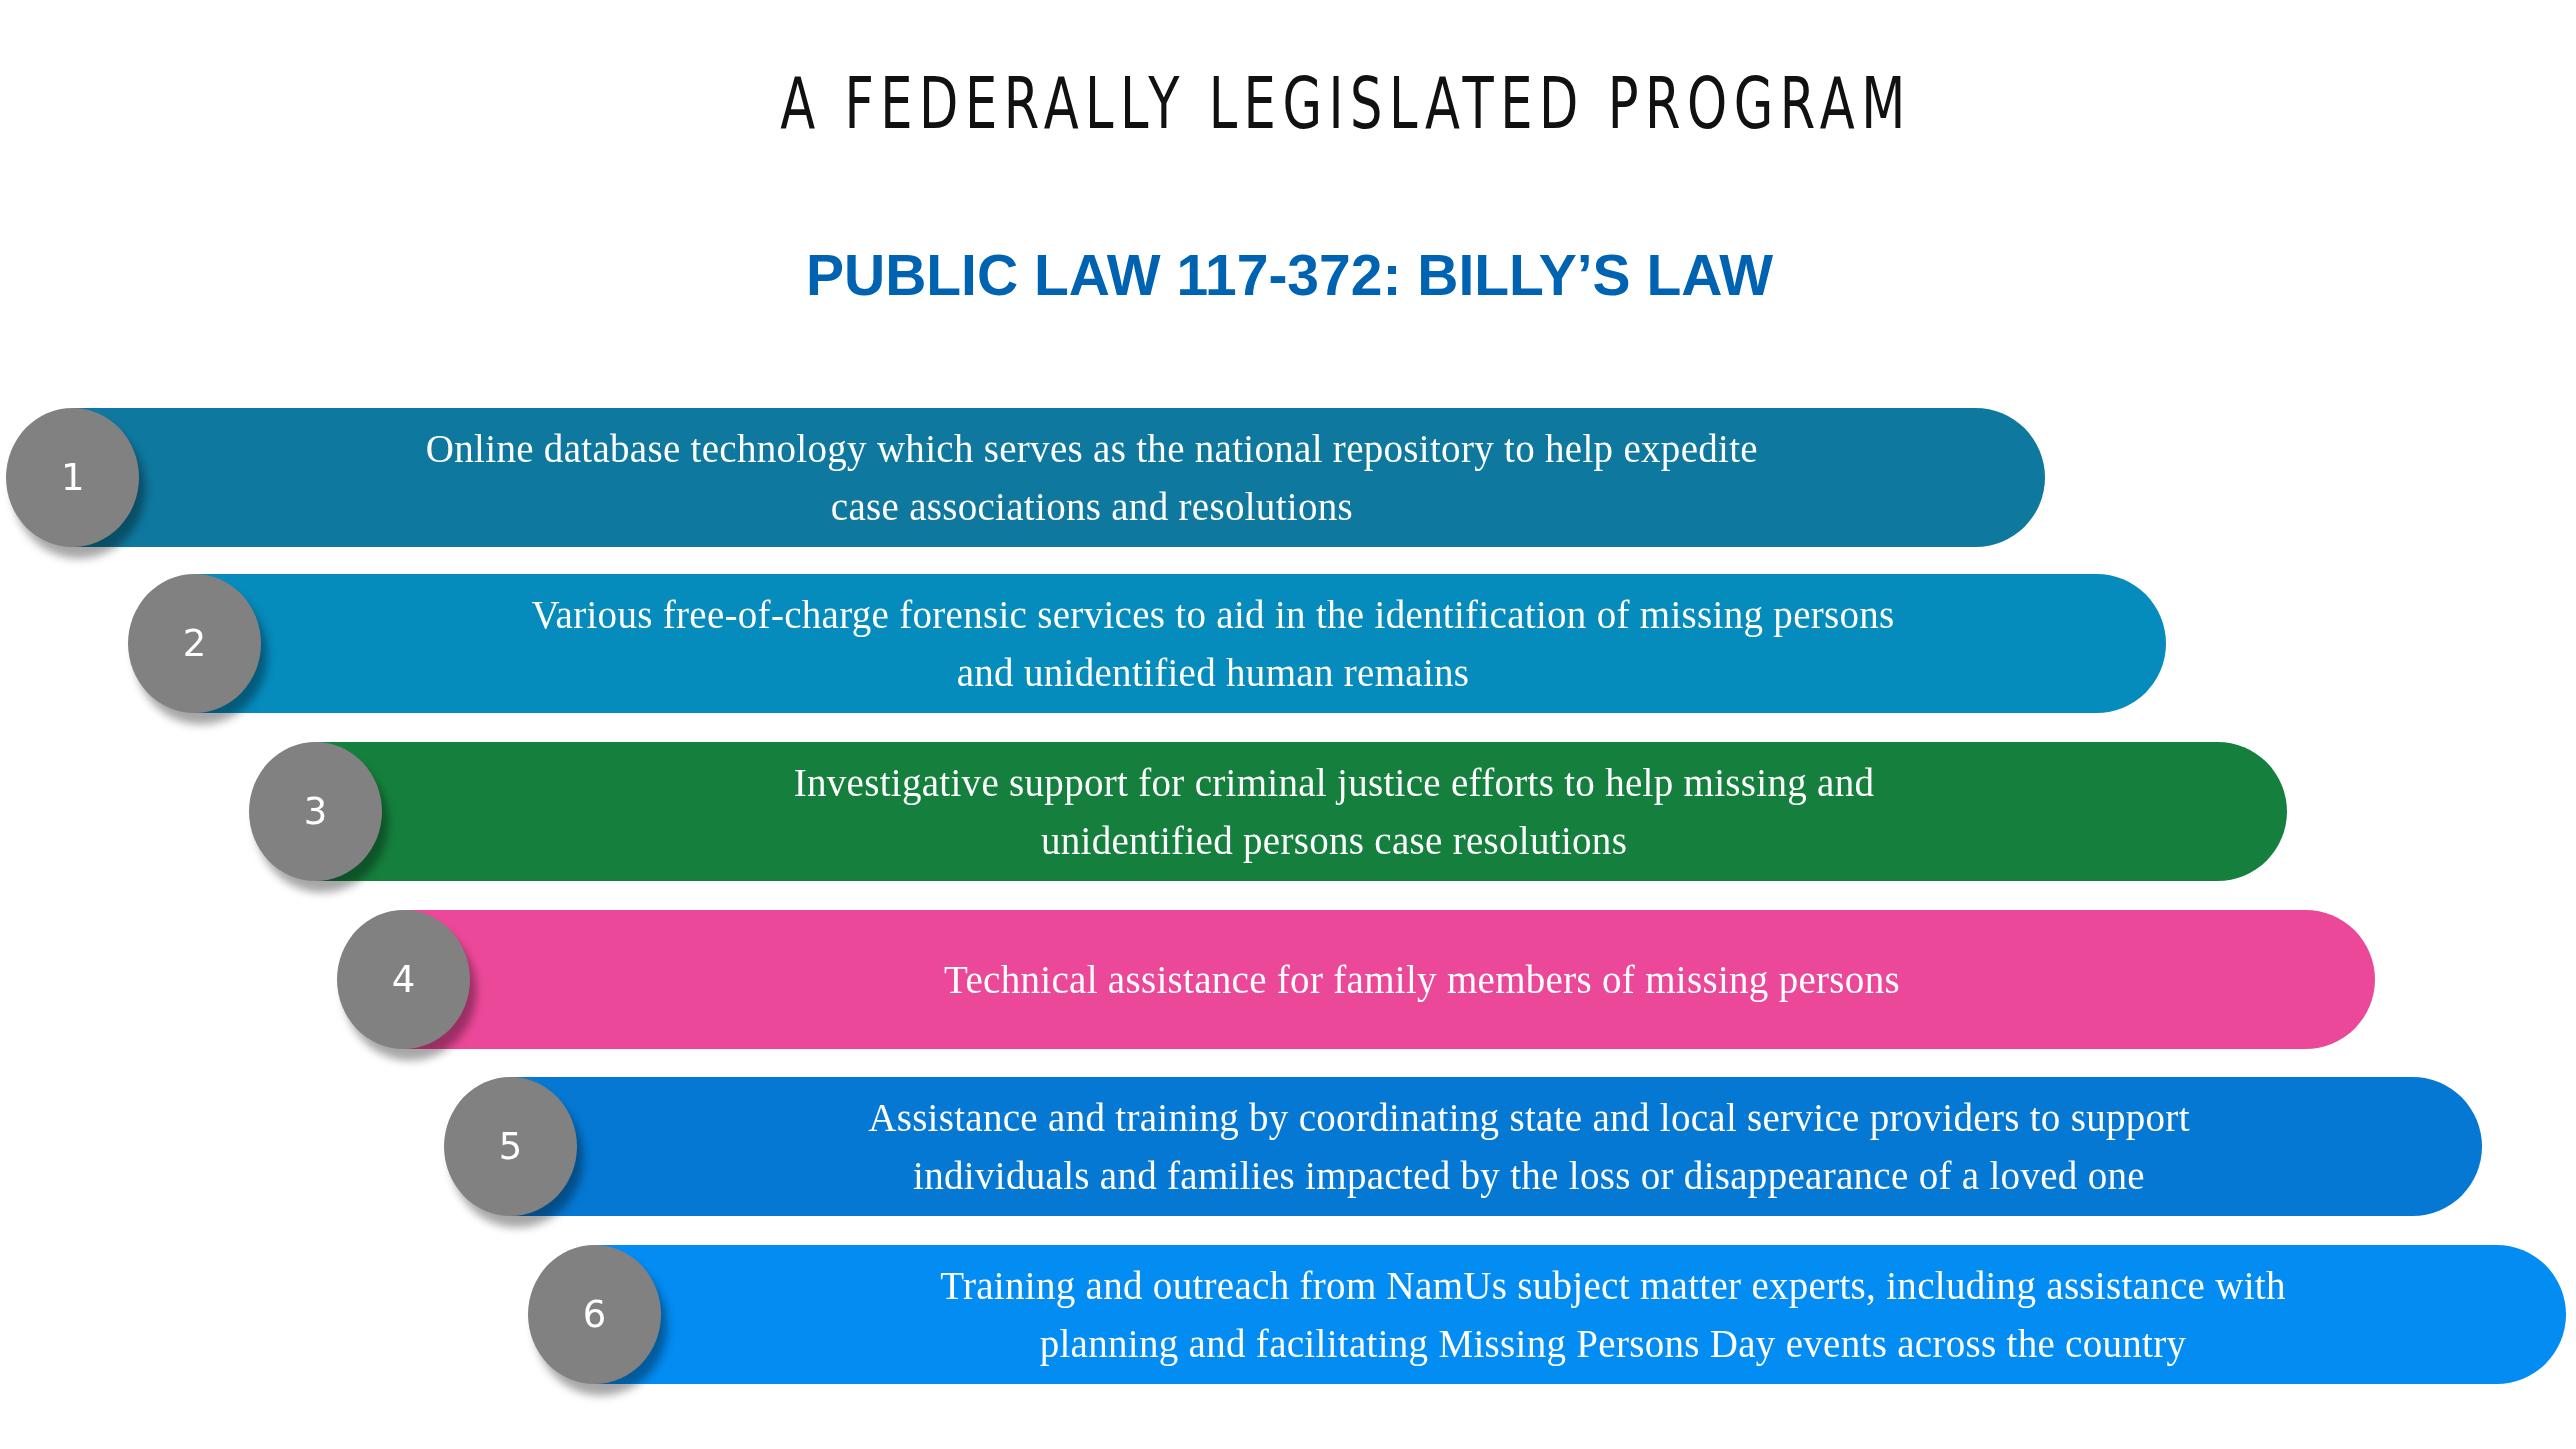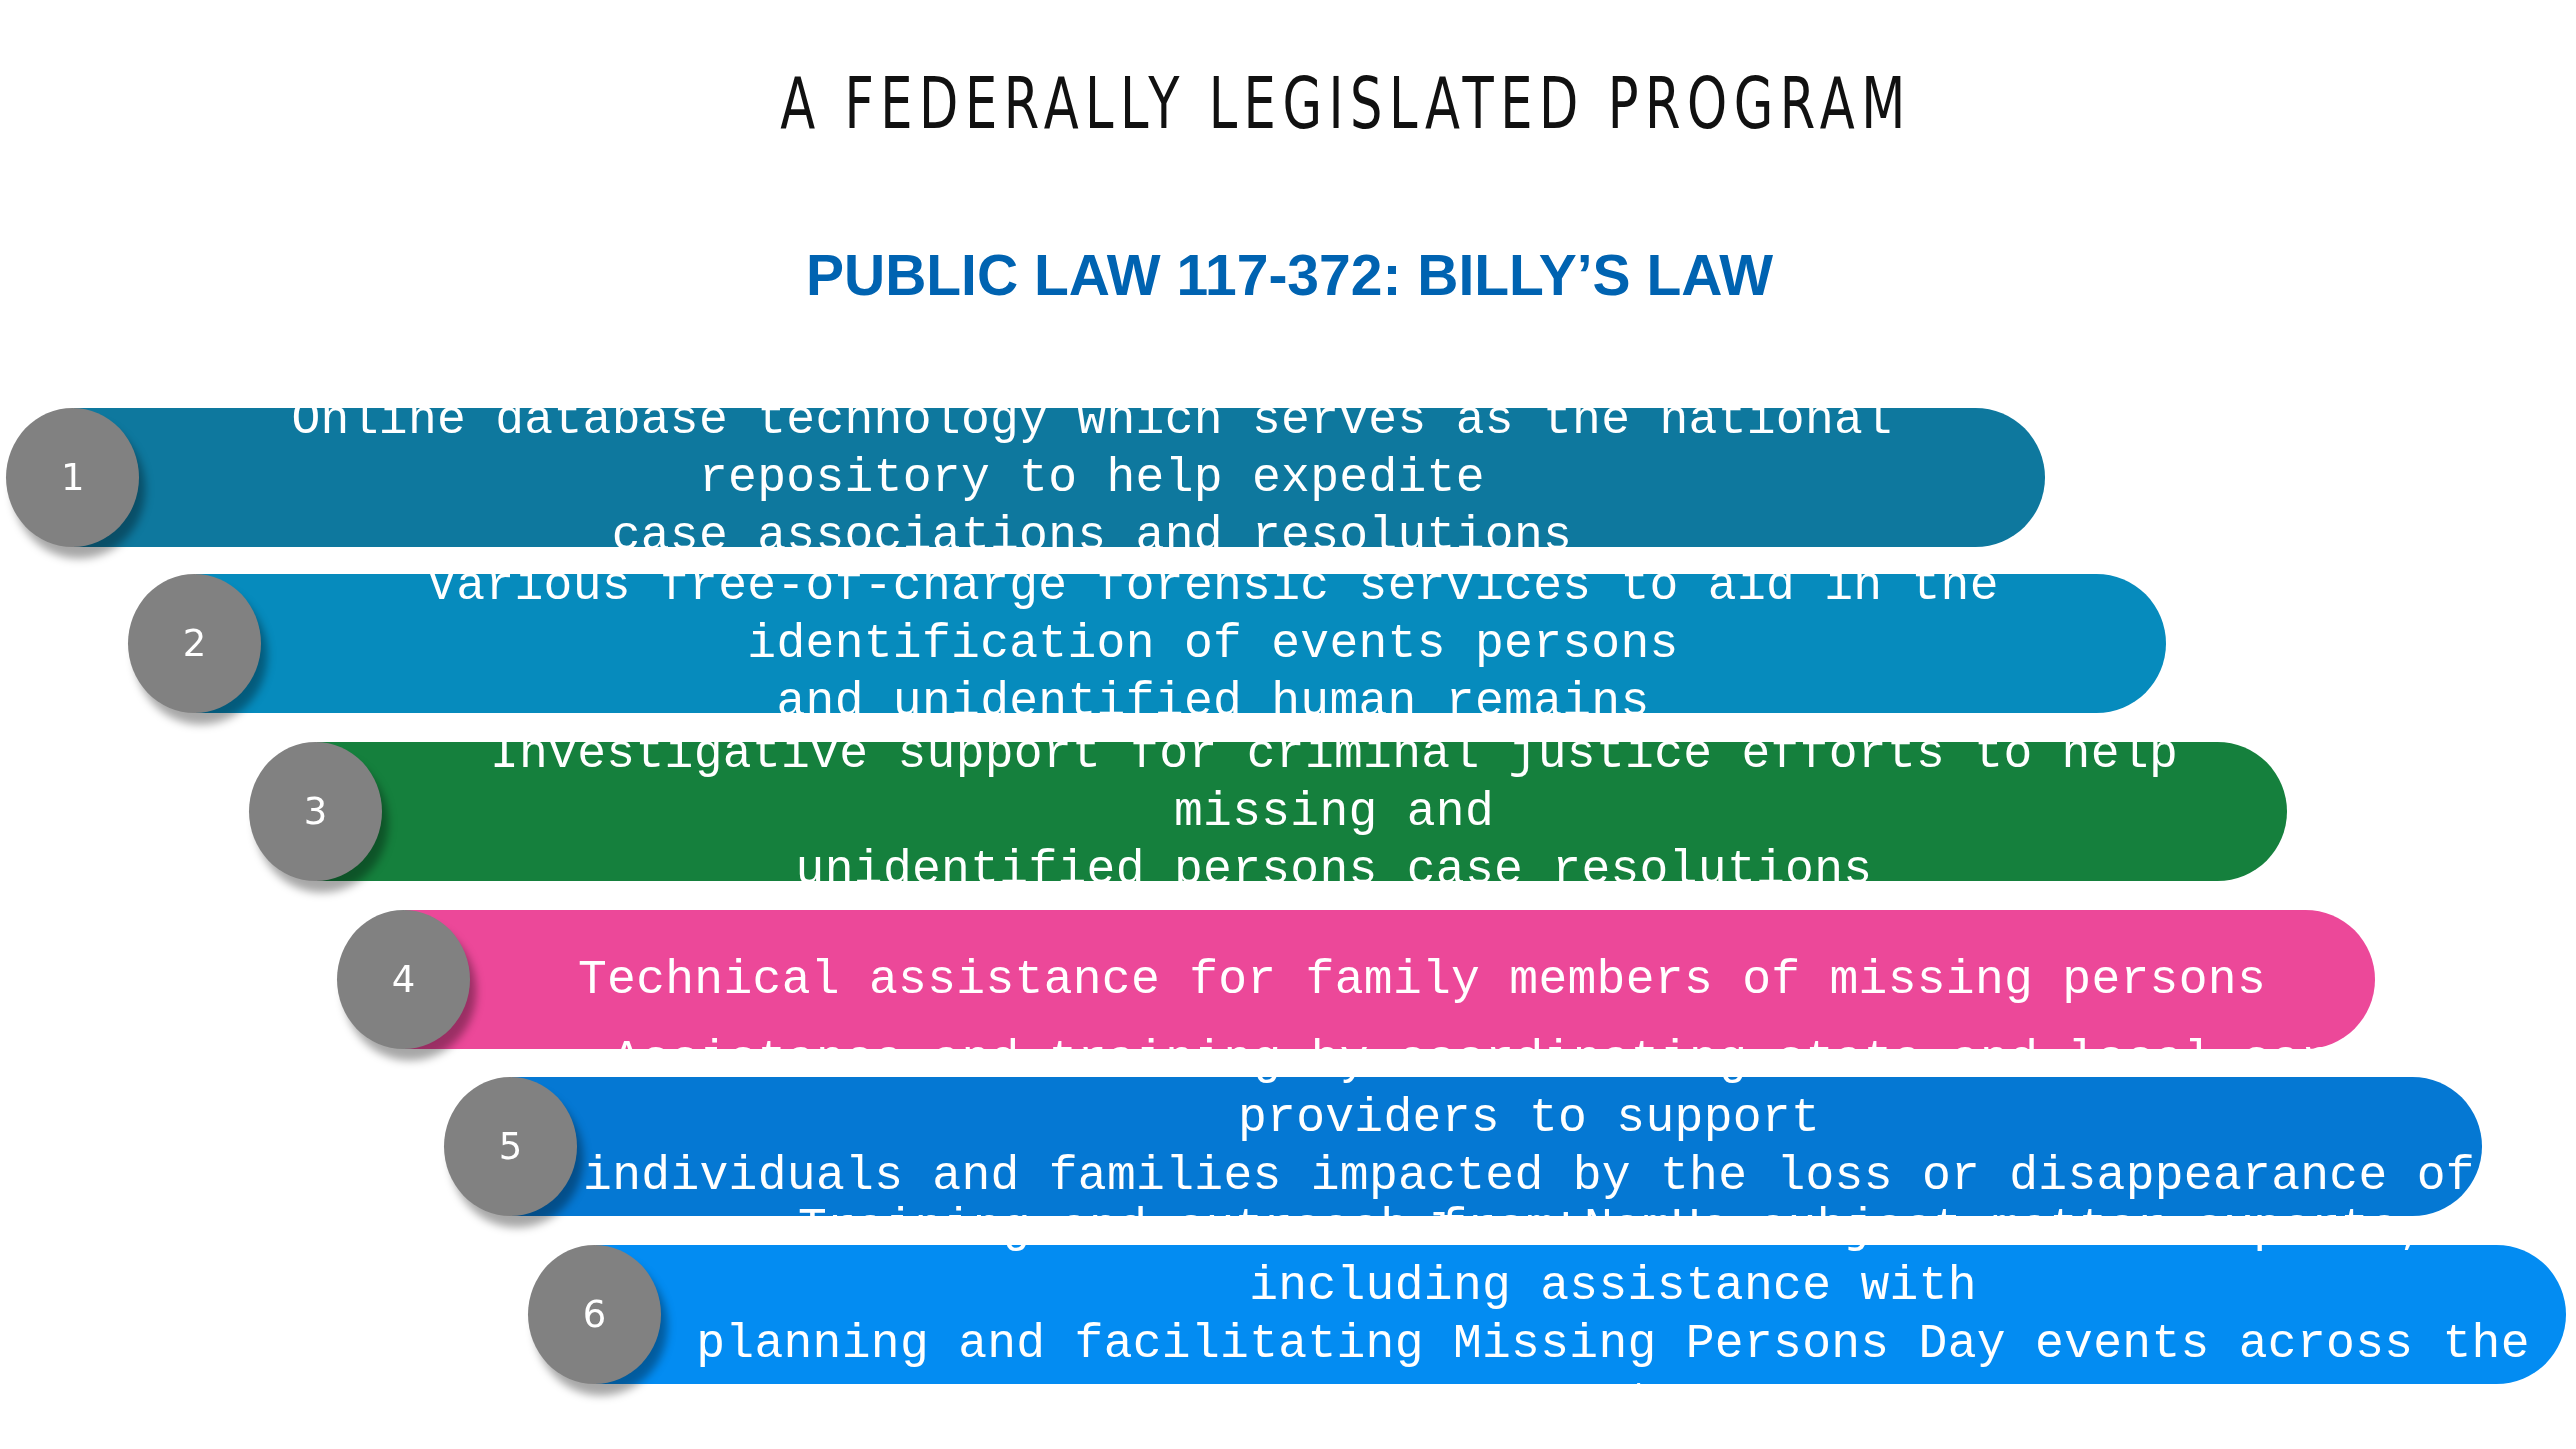--- a/index.html
+++ b/index.html
@@ -7,21 +7,21 @@
          font-family:"Liberation Sans", "DejaVu Sans", sans-serif; }
   .title { position:absolute; left:0; width:2692px; top:62px; text-align:center;
            font-family:"DejaVu Sans", sans-serif; font-size:71px; letter-spacing:9px;
            color:#111111; transform:scaleX(0.72); transform-origin:1346px 0; white-space:nowrap; }
   .subtitle { position:absolute; left:0; width:2579px; top:242px; text-align:center;
               font-family:"Liberation Sans", sans-serif; font-weight:bold; font-size:57px;
               color:#0063B1; white-space:nowrap; }
   .row { position:absolute; height:139px; }
   .bar { position:absolute; top:0; height:139px; border-radius:0 70px 70px 0; display:flex;
          align-items:center; justify-content:center; }
-  .bar-text { color:#ffffff; font-family:Liberation Mono, monospace; font-size:48px; line-height:58px;
+  .bar-text { color:#ffffff; font-family:Liberation Serif, serif; font-size:39px; line-height:58px;
               text-align:center; white-space:pre-line; letter-spacing:0.3px; }
   .circle { position:absolute; top:0; width:133px; height:139px; border-radius:50%;
             background:#818181; box-shadow:6.4px 11.6px 9px rgba(0,0,0,0.35);
             display:flex; align-items:center; justify-content:center; }
   .circle-num { color:#ffffff; font-family:"DejaVu Sans", sans-serif; font-size:37px; }
 </style>
 </head>
 <body>
 
 <div class="title">A FEDERALLY LEGISLATED PROGRAM</div>
@@ -32,21 +32,21 @@
     <span class="bar-text">Online database technology which serves as the national repository to help expedite
 case associations and resolutions</span>
   </div>
   <div class="circle" style="left:0;">
     <span class="circle-num">1</span>
   </div>
 </div>
 
 <div class="row" style="left:128px; top:574px; width:2038px;">
   <div class="bar" style="left:68px; width:1970px; background:#068BBD; padding-left:64px; box-sizing:border-box;">
-    <span class="bar-text">Various free-of-charge forensic services to aid in the identification of events persons
+    <span class="bar-text">Various free-of-charge forensic services to aid in the identification of missing persons
 and unidentified human remains</span>
   </div>
   <div class="circle" style="left:0;">
     <span class="circle-num">2</span>
   </div>
 </div>
 
 <div class="row" style="left:249px; top:742px; width:2038px;">
   <div class="bar" style="left:68px; width:1970px; background:#15803d; padding-left:64px; box-sizing:border-box;">
     <span class="bar-text">Investigative support for criminal justice efforts to help missing and

